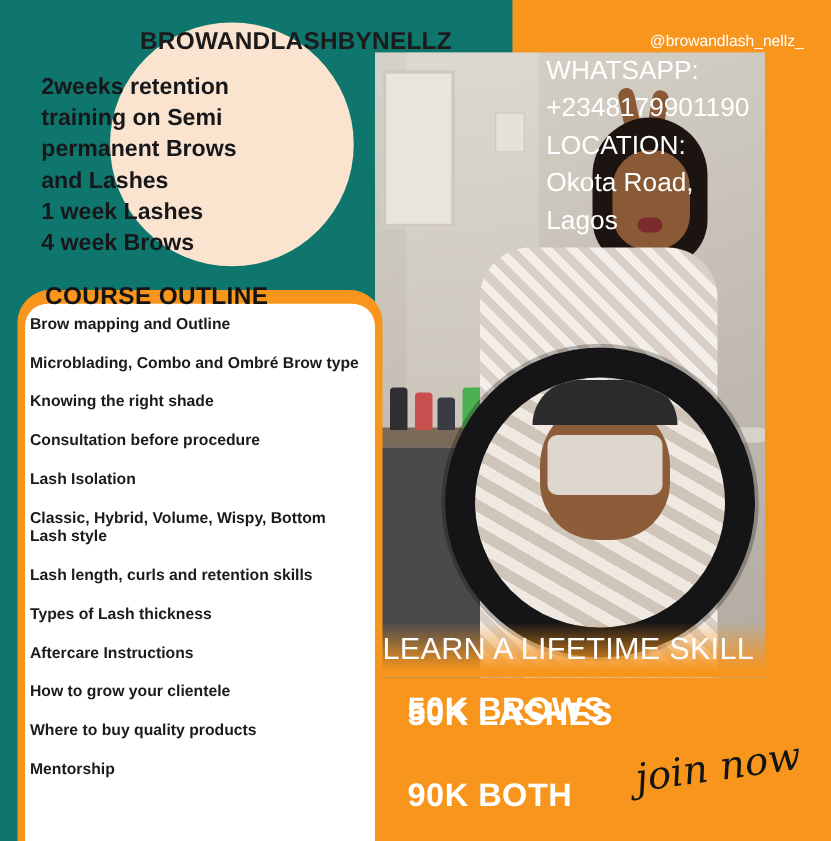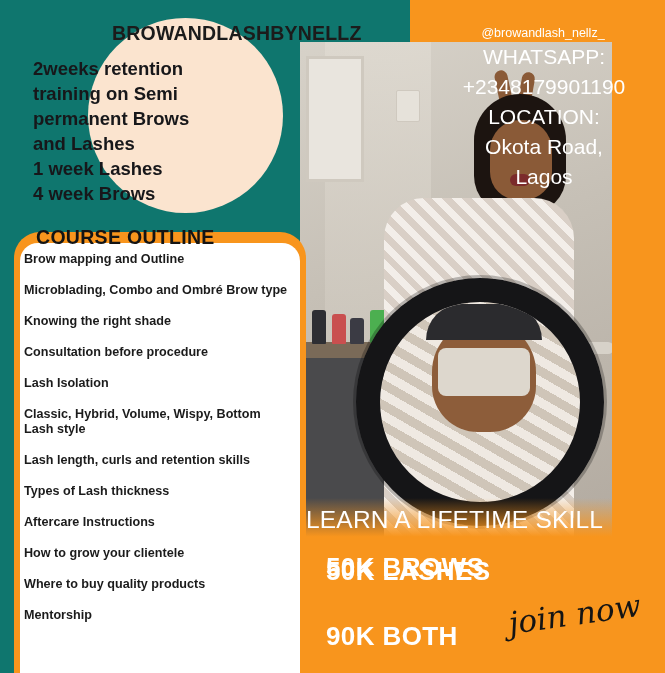--- a/index.html
+++ b/index.html
@@ -341,30 +341,29 @@
     line-height: 15px;
     margin-bottom: 16px;
   }
 
   
   .handle {
     position: absolute;
     right: 22px;
     top: 26px;
     width: 200px;
-    text-align: center;
+    text-align: right;
     font-size: 12.5px;
     color: #ffffff;
   }
   .contact {
     position: absolute;
     right: 14px;
     top: 42px;
     width: 214px;
-    text-align: center;
     color: #ffffff;
     font-size: 21px;
     line-height: 30px;
   }
 
   
   .learn-line {
     position: absolute;
     left: 306px;
     top: 506px;

